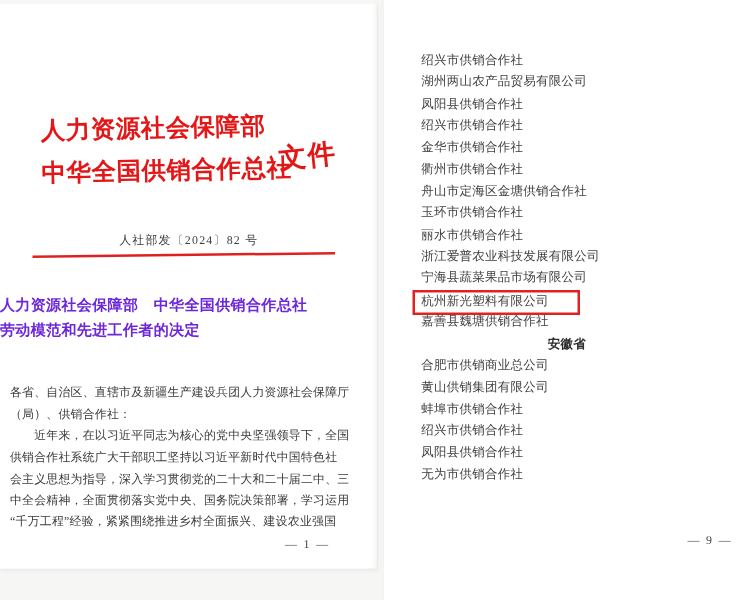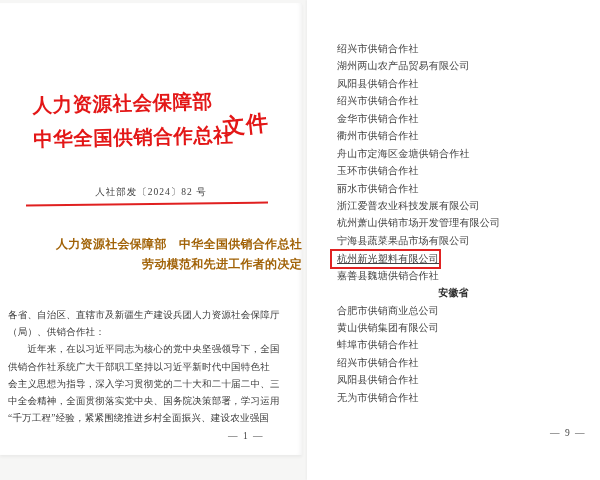--- a/index.html
+++ b/index.html
@@ -40,22 +40,22 @@
     text-align:center;font-size:9.5px;color:#3d3d3d;letter-spacing:1px;
   }
   .red-rule{
     position:absolute;top:200px;left:26px;width:242px;height:2px;
     background:#e02020;transform:rotate(-.7deg);
   }
 
   
   .doc-title{
     position:absolute;top:231px;left:0;width:100%;
-    text-align:right;font-weight:bold;font-size:12px;
-    line-height:20px;color:#a16207;letter-spacing:.3px;
+    text-align:left;font-weight:bold;font-size:12px;
+    line-height:20px;color:#6d28d9;letter-spacing:.3px;
   }
   .doc-body{
     position:absolute;top:304px;left:8px;width:286px;
     font-size:9.5px;line-height:17.2px;color:#3a3a3a;
     letter-spacing:.2px;
   }
   .doc-body div{white-space:nowrap;}
   .pgnum{
     position:absolute;font-size:9.5px;color:#454545;letter-spacing:1.5px;
     white-space:nowrap;
@@ -67,23 +67,22 @@
   .name-list{position:absolute;top:40px;left:0;width:100%;}
   .row{
     height:17.45px;line-height:17.45px;padding-left:30px;
     font-size:10px;color:#3f3f3f;letter-spacing:.2px;white-space:nowrap;
   }
   .row-heading{
     padding-left:0;text-align:center;font-weight:bold;color:#2d2d2d;
   }
   .hl-box{
     display:inline-block;border:2px solid #e02222;
-    padding:0 0 1px 5px;margin-left:-7px;
+    padding:0 23px 1px 5px;margin-left:-7px;
     line-height:15px;
-    text-decoration:underline;
   }
 </style>
 </head>
 <body>
 
 <div class="canvas">
 
   <div class="page page-left">
 
     <div class="letterhead">
@@ -121,21 +120,20 @@
       <div class="row">绍兴市供销合作社</div>
       <div class="row">湖州两山农产品贸易有限公司</div>
       <div class="row">凤阳县供销合作社</div>
       <div class="row">绍兴市供销合作社</div>
       <div class="row">金华市供销合作社</div>
       <div class="row">衢州市供销合作社</div>
       <div class="row">舟山市定海区金塘供销合作社</div>
       <div class="row">玉环市供销合作社</div>
       <div class="row">丽水市供销合作社</div>
       <div class="row">浙江爱普农业科技发展有限公司</div>
-      <div class="row">杭州萧山供销市场开发管理有限公司</div>
       <div class="row">宁海县蔬菜果品市场有限公司</div>
       <div class="row">
         <span class="hl-box">
           <span>杭州新光塑料有限公司</span>
         </span>
       </div>
       <div class="row">嘉善县魏塘供销合作社</div>
       <div class="row row-heading">安徽省</div>
       <div class="row">合肥市供销商业总公司</div>
       <div class="row">黄山供销集团有限公司</div>

